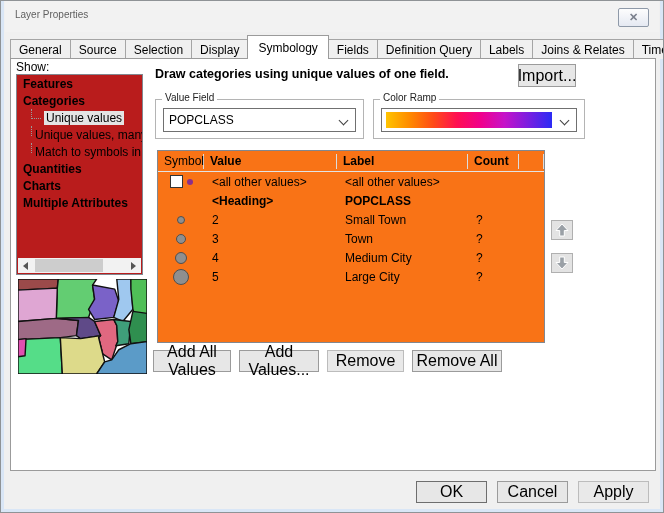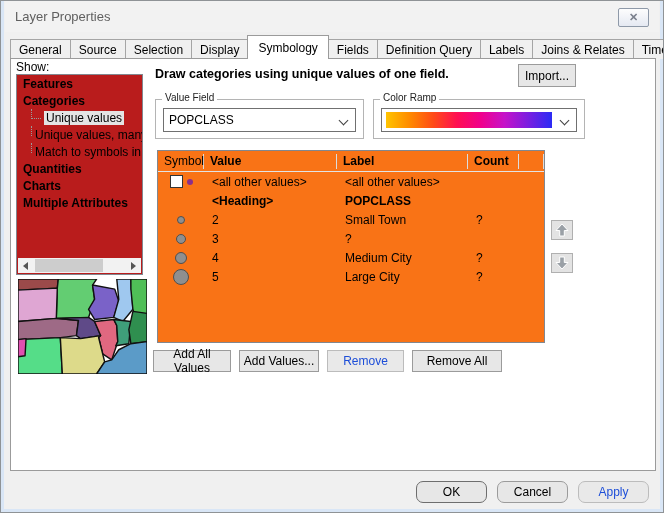--- a/index.html
+++ b/index.html
@@ -5,21 +5,21 @@
   * { margin:0; padding:0; box-sizing:border-box; font-family:"Liberation Sans", sans-serif; }
   html,body { background:#cfd6de; }
   .dialog {
     position:relative; width:664px; height:513px;
     background:#f0f0f0; border:1px solid #8f9396;
     box-shadow: inset 3px 0 0 #d9e6f6, inset -3px 0 0 #d9e6f6, inset 0 -3px 0 #d9e6f6;
     overflow:hidden; font-size:12px; color:#000;
   }
   
   .titlebar { position:absolute; left:4px; top:0; right:4px; height:31px; background:#f2f2f2; }
-  .title { position:absolute; left:10px; top:8px; font-size:13px; color:#5f5f5f; }
+  .title { position:absolute; left:10px; top:8px; font-size:10px; color:#5f5f5f; }
   .close-btn { position:absolute; right:10px; top:7px; width:31px; height:19px;
     background:linear-gradient(#fdfdfd,#e5e9f2); border:1px solid #8e99a8; border-radius:2px;
     display:flex; align-items:center; justify-content:center; cursor:pointer; }
   .close-btn span { color:#7b818d; font-weight:bold; font-size:11px; line-height:1; }
   
   .tabstrip { position:absolute; left:9px; top:36px; right:9px; height:22px; display:flex; align-items:flex-end; }
   .tab { height:20px; padding:0 8px; display:flex; align-items:center;
     background:#f0f0f0; border:1px solid #a5a5a5; border-bottom:none; margin-right:-1px;
     white-space:nowrap; cursor:pointer; position:relative; z-index:1; }
   .tab.active { background:#ffffff; height:24px; z-index:3; margin-top:-4px; padding:0 10px;
@@ -39,22 +39,22 @@
   .tree-hscroll { position:absolute; left:1px; bottom:1px; width:123px; height:15px; background:#f2f2f2;
     display:flex; align-items:center; }
   .scroll-arrow { width:15px; height:15px; display:flex; align-items:center; justify-content:center; cursor:pointer; }
   .tri-left { width:0; height:0; border-top:4px solid transparent; border-bottom:4px solid transparent; border-right:5px solid #555; }
   .tri-right { width:0; height:0; border-top:4px solid transparent; border-bottom:4px solid transparent; border-left:5px solid #555; }
   .scroll-thumb { width:68px; height:13px; background:#cdcdcd; margin-left:2px; cursor:pointer; }
   .map-preview { position:absolute; left:7px; top:220px; width:129px; height:95px; }
   
   .draw-heading { position:absolute; left:144px; top:8px; font-weight:bold; font-size:12.5px; }
   .btn { background:#e7e7e7; border:1px solid #9b9b9b; display:flex; align-items:center;
-    justify-content:center; font-size:12px; cursor:pointer; }
-  .btn.disabled { color:#1d4ed8; background:#e9e9e9; border-color:#bcbcbc; cursor:default; }
+    justify-content:center; font-size:16px; cursor:pointer; }
+  .btn.disabled { color:#000000; background:#e9e9e9; border-color:#bcbcbc; cursor:default; }
   .import-btn { position:absolute; left:507px; top:5px; width:58px; height:23px; }
   .groupbox { position:absolute; border:1px solid #b4b4b4; }
   .gb-valuefield { left:144px; top:40px; width:209px; height:40px; }
   .gb-colorramp { left:362px; top:40px; width:212px; height:40px; }
   .gb-label { position:absolute; top:-8px; left:6px; background:#fff; padding:0 3px; font-size:10px; color:#222; }
   .combo { position:absolute; left:7px; top:8px; right:7px; height:24px; background:#fff;
     border:1px solid #707070; display:flex; align-items:center; cursor:pointer; }
   .combo-text { padding-left:5px; }
   .chevron { position:absolute; right:8px; top:8px; width:7px; height:7px;
     border-right:1.4px solid #404040; border-bottom:1.4px solid #404040; transform:rotate(45deg); }
@@ -79,21 +79,21 @@
   .updown { position:absolute; width:22px; height:20px; background:#e3e3e3; border:1px solid #b0b0b0;
     display:flex; align-items:center; justify-content:center; cursor:pointer; }
   .up-btn { left:540px; top:161px; } .down-btn { left:540px; top:194px; }
   .action-row { position:absolute; left:142px; top:291px; width:432px; display:flex; gap:8px; }
   .action-row .btn { height:22px; }
   .b-addall { width:78px; } .b-addvalues { width:80px; } .b-remove { width:77px; }
   .b-removeall { width:90px; } .b-advanced { width:85px; gap:6px; }
   .mn-underline { text-decoration:underline; }
   .adv-caret { width:0; height:0; border-left:4px solid transparent; border-right:4px solid transparent; border-top:5px solid #333; }
   
-  .footer-btn { position:absolute; top:480px; width:71px; height:22px;border-radius:7px; }
+  .footer-btn { position:absolute; top:480px; width:71px; height:22px; }
   .ok-btn { left:415px; border-color:#6e6e6e; }
   .cancel-btn { left:496px; }
   .apply-btn { left:577px; }
 </style>
 </head>
 <body>
 
 <div class="dialog">
 
   <div class="titlebar">
@@ -251,20 +251,21 @@
         <div class="cell">2</div>
         <div class="cell">Small Town</div>
         <div class="cell">?</div>
           <div></div>
       </div>
       <div class="vt-row">
         <div class="symcell">
             <span class="dot dot-gray d10"></span>
           </div>
         <div class="cell">3</div>
+        <div class="cell">Town</div>
         <div class="cell">?</div>
           <div></div>
       </div>
       <div class="vt-row">
         <div class="symcell">
             <span class="dot dot-gray d12"></span>
           </div>
         <div class="cell">4</div>
         <div class="cell">Medium City</div>
         <div class="cell">?</div>

